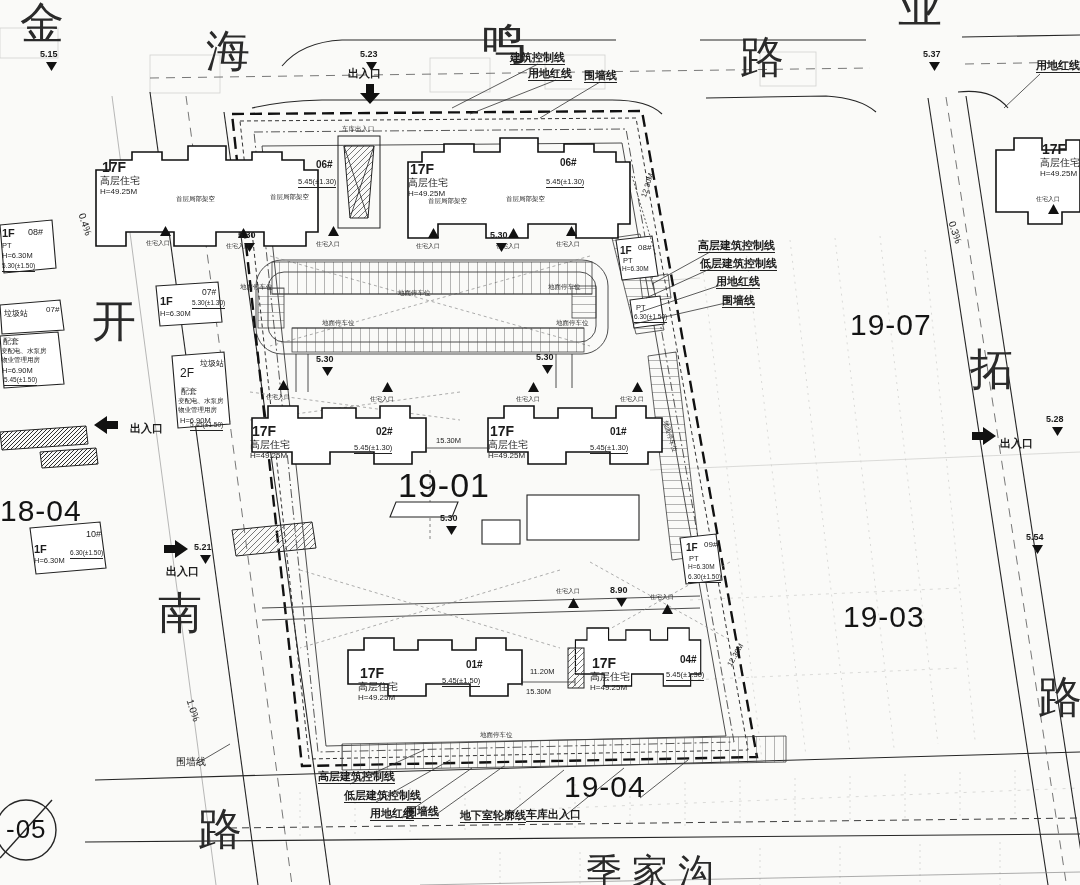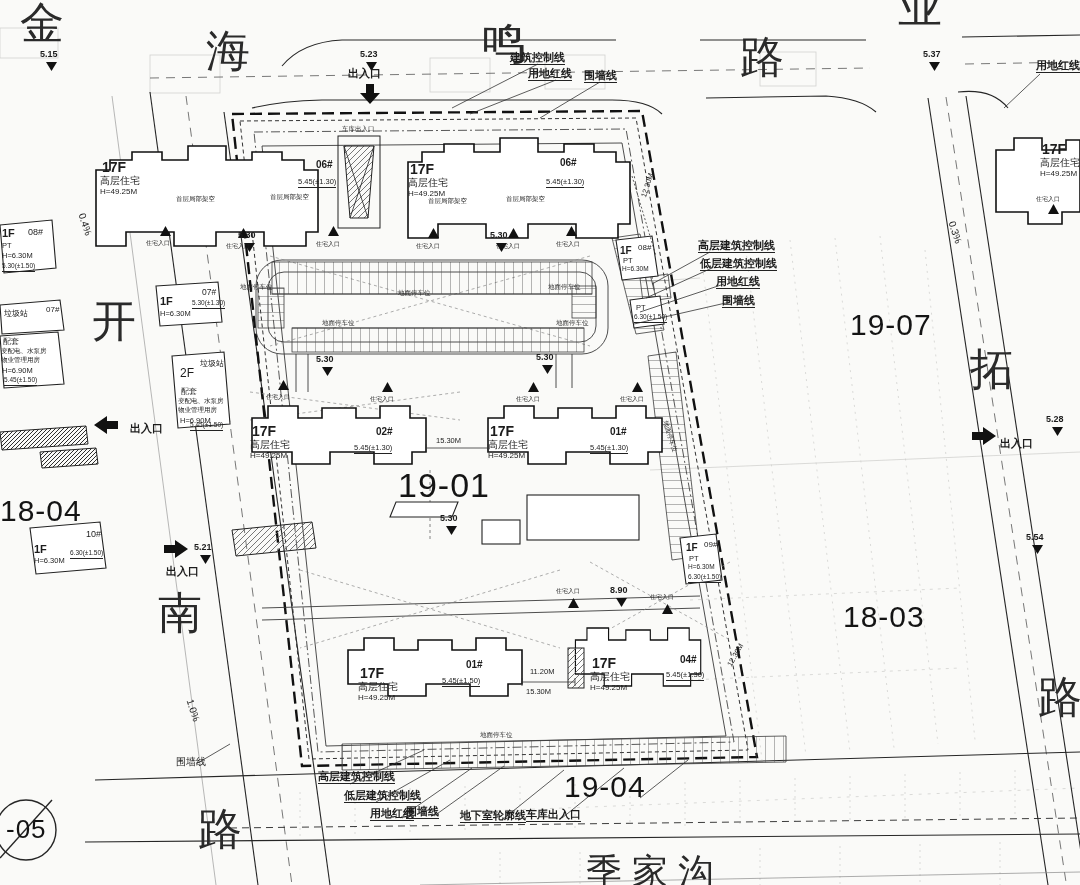--- a/index.html
+++ b/index.html
@@ -214,21 +214,21 @@
 <div class="lbl rc" style="left:898px;top:-14px">业</div>
 <div class="lbl rc" style="left:92px;top:300px">开</div>
 <div class="lbl rc" style="left:158px;top:592px">南</div>
 <div class="lbl rc" style="left:198px;top:808px">路</div>
 <div class="lbl rc" style="left:970px;top:348px">拓</div>
 <div class="lbl rc" style="left:1038px;top:676px">路</div>
 <div class="lbl riv" style="left:586px;top:854px">季家沟</div>
 
 <div class="lbl pn big" style="left:398px;top:468px">19-01</div>
 <div class="lbl pn" style="left:850px;top:310px">19-07</div>
-<div class="lbl pn" style="left:843px;top:602px">18-03</div>
+<div class="lbl pn" style="left:843px;top:602px">19-03</div>
 <div class="lbl pn" style="left:564px;top:772px">19-04</div>
 <div class="lbl pn" style="left:0px;top:496px">18-04</div>
 <div class="lbl pn" style="left:6px;top:816px;font-size:26px">-05</div>
 
 <div class="lbl cl" style="left:348px;top:68px">出入口</div>
 <div class="lbl cl ul" style="left:510px;top:52px">建筑控制线</div>
 <div class="lbl cl ul" style="left:528px;top:68px">用地红线</div>
 <div class="lbl cl ul" style="left:584px;top:70px">围墙线</div>
 <div class="lbl cl ul" style="left:1036px;top:60px">用地红线</div>
 <div class="lbl cl ul" style="left:698px;top:240px">高层建筑控制线</div>

